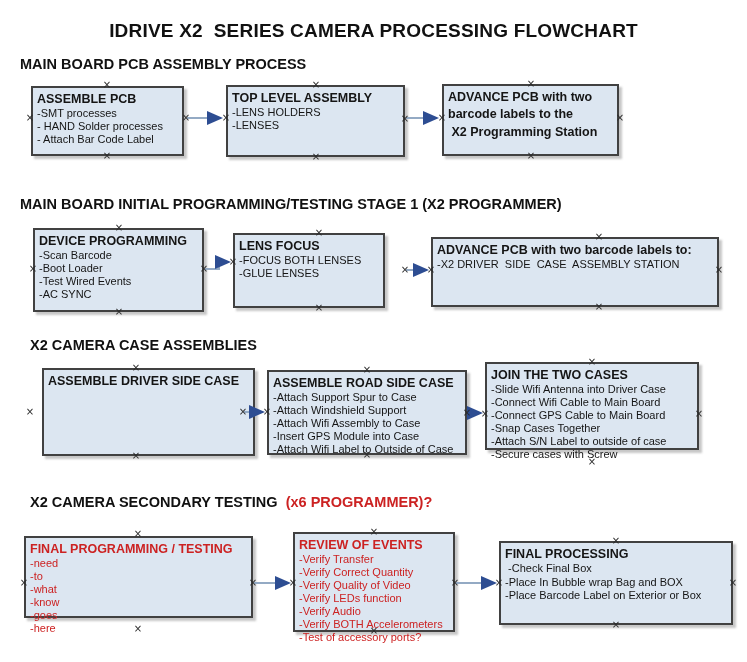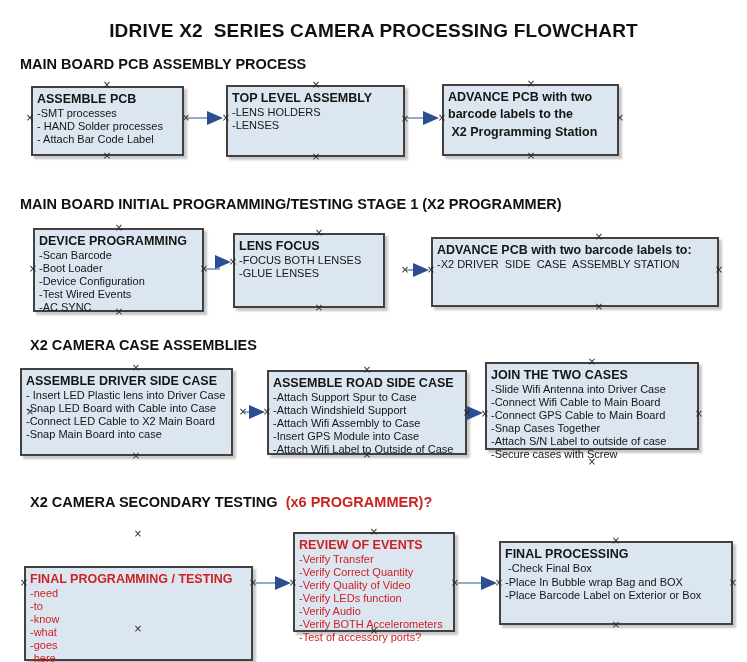--- a/index.html
+++ b/index.html
@@ -38,24 +38,24 @@
   .red .box-title,.red .box-item{color:var(--red);}
   .bold-items .box-item{font-weight:bold;font-size:12.5px;line-height:18px;}
   .b32 .box-item{line-height:13.5px;}
   
   .b00{left:31px;top:86px;width:153px;height:70px}
   .b01{left:226px;top:85px;width:179px;height:72px}
   .b02{left:442px;top:84px;width:177px;height:72px}
   .b10{left:33px;top:228px;width:171px;height:84px}
   .b11{left:233px;top:233px;width:152px;height:75px}
   .b12{left:431px;top:237px;width:288px;height:70px}
-  .b20{left:20px;top:368px;width:213px;height:88px}
+  .b20{left:42px;top:368px;width:213px;height:88px}
   .b21{left:267px;top:370px;width:200px;height:85px}
   .b22{left:485px;top:362px;width:214px;height:88px}
-  .b30{left:24px;top:566px;width:229px;height:95px}
+  .b30{left:24px;top:536px;width:229px;height:82px}
   .b31{left:293px;top:532px;width:162px;height:100px}
   .b32{left:499px;top:541px;width:234px;height:84px}
   #arrows{position:absolute;left:0;top:0;width:747px;height:662px;pointer-events:none;}
   .cross{
     position:absolute;font-size:10px;line-height:10px;color:#2a2a2a;
     transform:translate(-50%,-50%);pointer-events:none;font-family:"DejaVu Sans",sans-serif;
   }
 </style>
 </head>
 <body>
@@ -90,47 +90,40 @@
         <span class="box-item">barcode labels to the</span>
         <span class="box-item"> X2 Programming Station</span>
       </div>
   </div>
 
   <div class="box b10">
     <span class="box-title">DEVICE PROGRAMMING</span>
     <div>
         <span class="box-item">-Scan Barcode</span>
         <span class="box-item">-Boot Loader</span>
-        <span class="box-item">-Device Configuration</span>
         <span class="box-item">-Test Wired Events</span>
         <span class="box-item">-AC SYNC</span>
       </div>
   </div>
   <div class="box b11">
     <span class="box-title">LENS FOCUS</span>
     <div>
         <span class="box-item">-FOCUS BOTH LENSES</span>
         <span class="box-item">-GLUE LENSES</span>
       </div>
   </div>
   <div class="box b12">
     <span class="box-title">ADVANCE PCB with two barcode labels to:</span>
     <div>
         <span class="box-item">-X2 DRIVER  SIDE  CASE  ASSEMBLY STATION</span>
       </div>
   </div>
 
   <div class="box b20">
     <span class="box-title">ASSEMBLE DRIVER SIDE CASE</span>
-    <div>
-        <span class="box-item">- Insert LED Plastic lens into Driver Case</span>
-        <span class="box-item">-Snap LED Board with Cable into Case</span>
-        <span class="box-item">-Connect LED Cable to X2 Main Board</span>
-        <span class="box-item">-Snap Main Board into case</span>
-      </div>
   </div>
   <div class="box b21">
     <span class="box-title">ASSEMBLE ROAD SIDE CASE</span>
     <div>
         <span class="box-item">-Attach Support Spur to Case</span>
         <span class="box-item">-Attach Windshield Support</span>
         <span class="box-item">-Attach Wifi Assembly to Case</span>
         <span class="box-item">-Insert GPS Module into Case</span>
         <span class="box-item">-Attach Wifi Label to Outside of Case</span>
       </div>
@@ -145,22 +138,22 @@
         <span class="box-item">-Attach S/N Label to outside of case</span>
         <span class="box-item">-Secure cases with Screw</span>
       </div>
   </div>
 
   <div class="box b30 red">
     <span class="box-title">FINAL PROGRAMMING / TESTING</span>
     <div>
         <span class="box-item">-need</span>
         <span class="box-item">-to</span>
+        <span class="box-item">-what</span>
         <span class="box-item">-know</span>
-        <span class="box-item">-what</span>
         <span class="box-item">-goes</span>
         <span class="box-item">-here</span>
       </div>
   </div>
   <div class="box b32">
     <span class="box-title">FINAL PROCESSING</span>
     <div>
         <span class="box-item"> -Check Final Box</span>
         <span class="box-item">-Place In Bubble wrap Bag and BOX</span>
         <span class="box-item">-Place Barcode Label on Exterior or Box</span>

